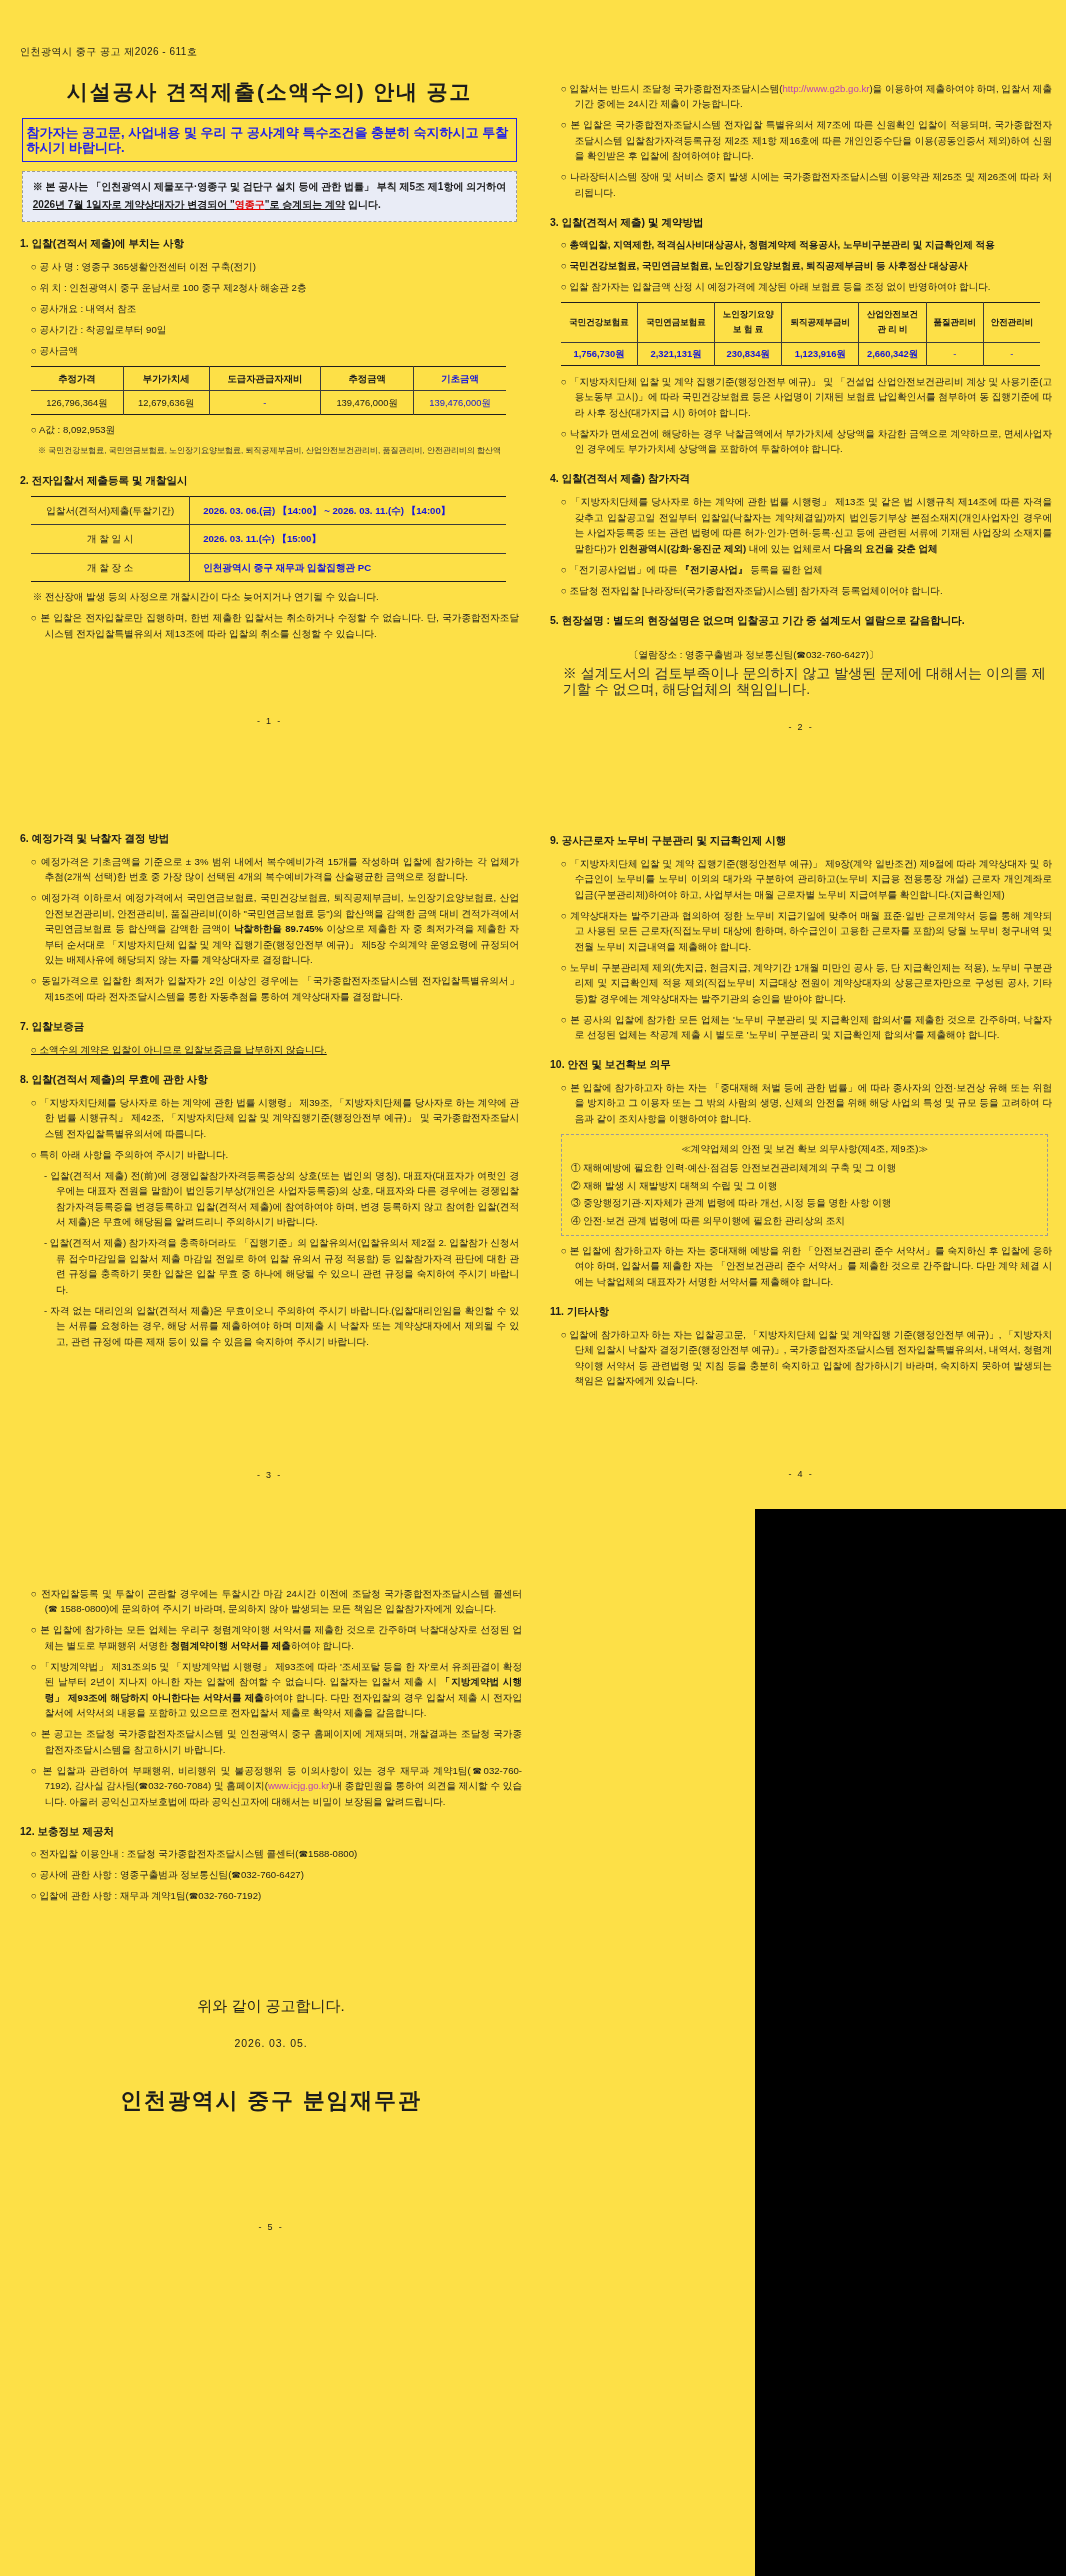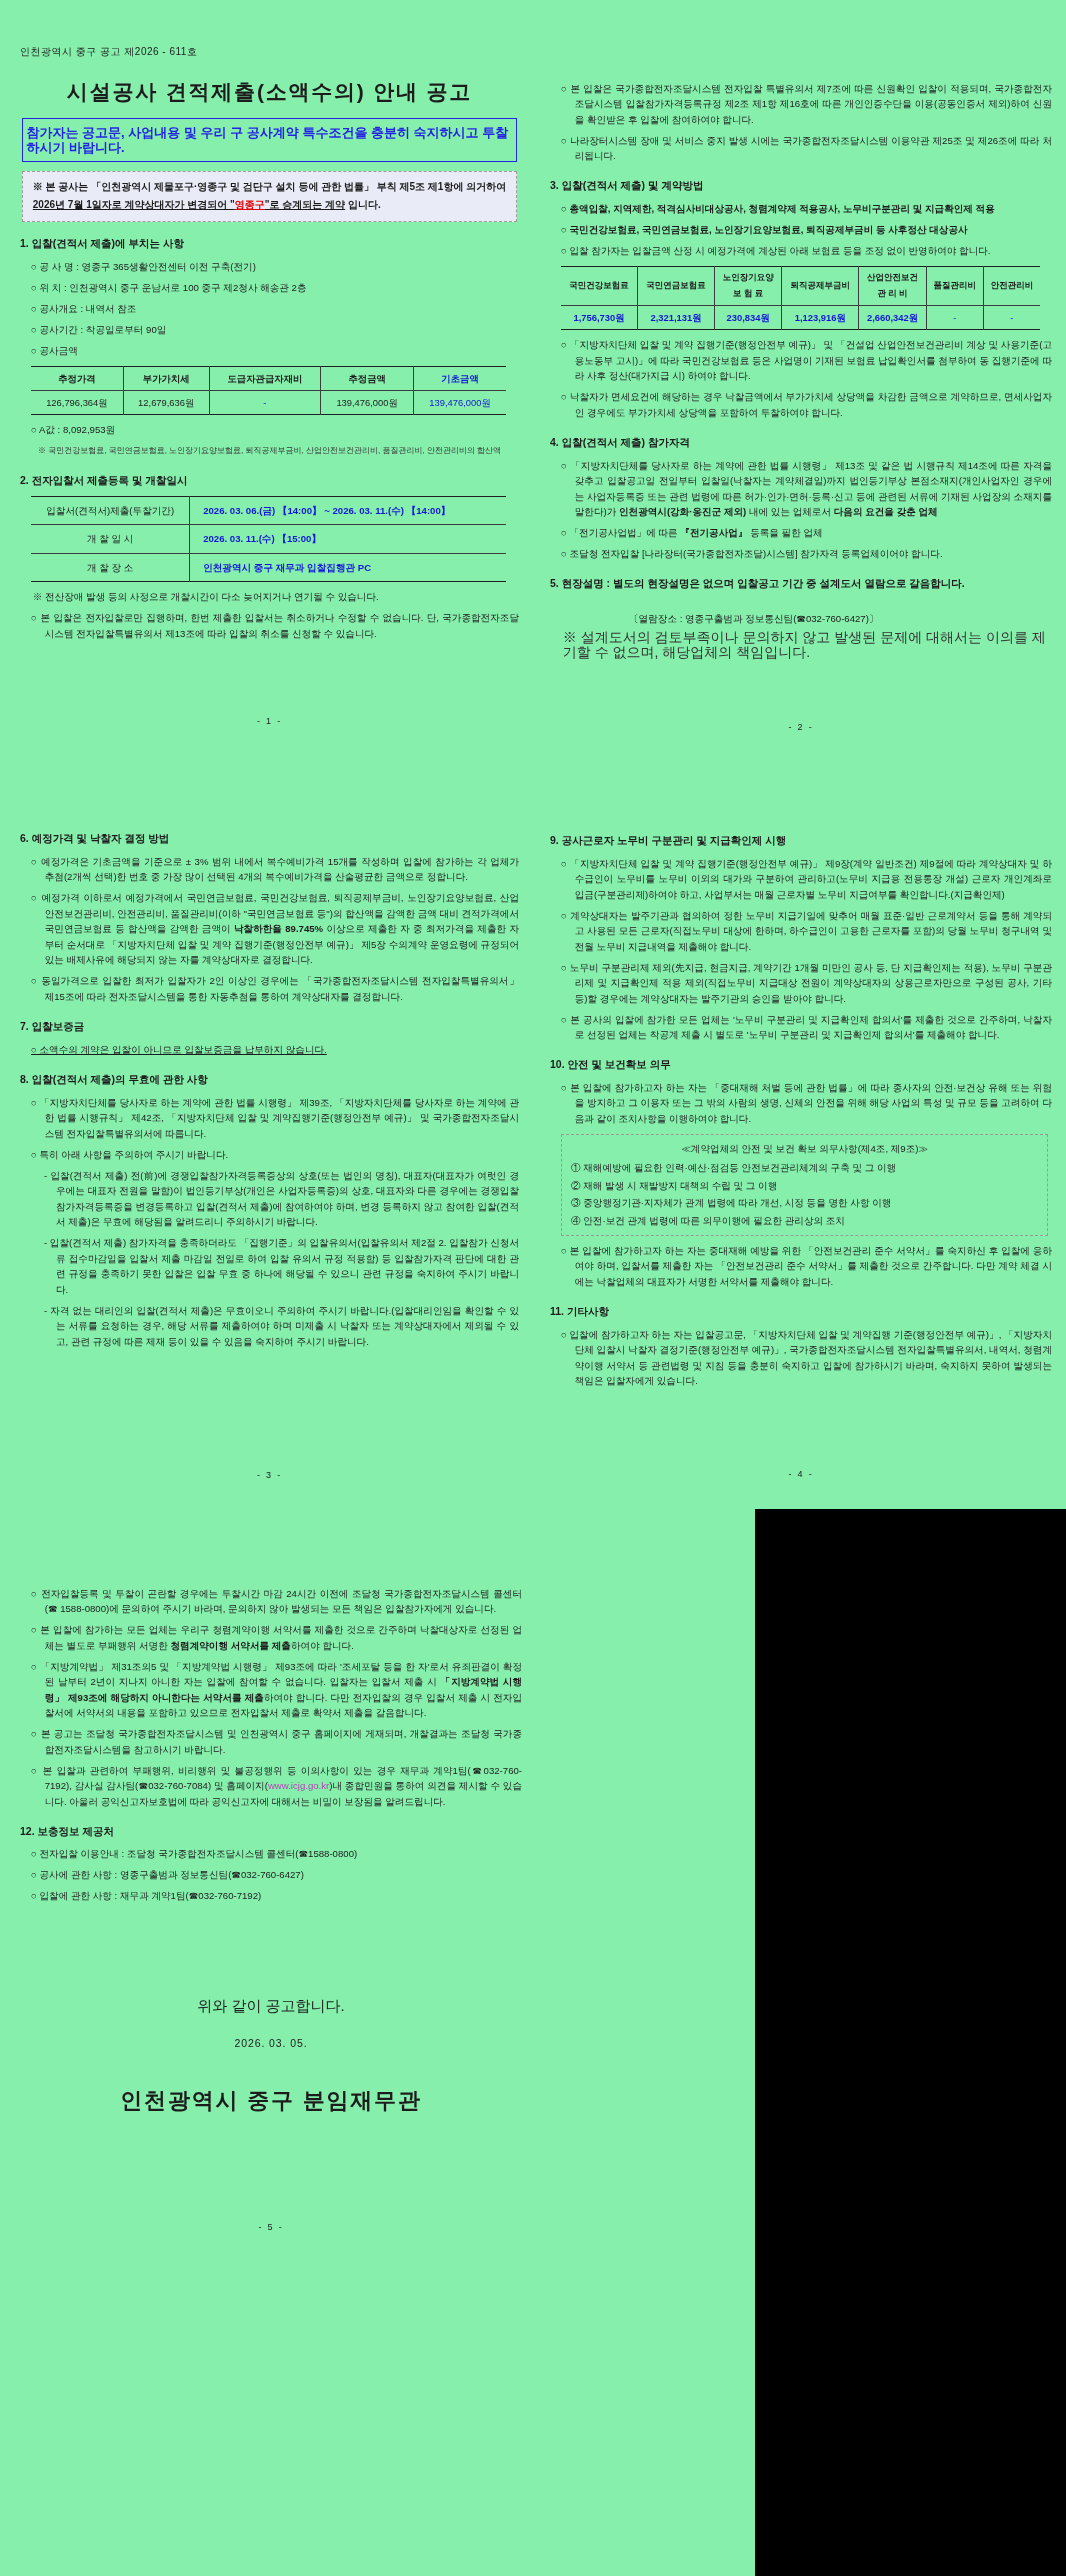--- a/index.html
+++ b/index.html
@@ -1,17 +1,17 @@
 <!DOCTYPE html>
 <html style="font-size:14.6px"><head>
 <meta charset="utf-8">
 <style>
   html,body{margin:0;padding:0;background:#ffffff;}
   body{width:1067px;height:2576px;position:relative;font-family:"Liberation Sans",sans-serif;color:#1c1c1c;}
-  .canvas{position:absolute;left:0;top:0;width:1067px;height:2576px;background:#86efac;overflow:hidden;}
+  .canvas{position:absolute;left:0;top:0;width:1067px;height:2576px;background:#fde047;overflow:hidden;}
   .page{position:absolute;font-size:9.6px;line-height:15.5px;}
   .notice-no{font-size:10px;letter-spacing:0.5px;}
   .doc-title{font-size:21px;font-weight:bold;text-align:center;letter-spacing:1.8px;margin-top:24px;}
   .notice-box{border:1.8px solid #2323e6;color:#2323e6;font-weight:bold;text-align:left;
     font-size:13px;padding:5.5px 3.7px;margin:19px 1.8px 9px 1.8px;}
   .succession-box{border:0.9px dashed #9a9a9a;background:#e9ecf6;padding:6.4px 10px;font-weight:bold;
     font-size:10px;line-height:18px;text-align:justify;margin:0 1.8px;}
   .h{font-weight:bold;font-size:10.5px;margin:14.6px 0 7.3px 0;}
   .b{text-align:justify;padding-left:13.7px;text-indent:-13.7px;margin:5.5px 0 5.5px 11px;}
   .dash{padding-left:25px;text-indent:-12px;margin-left:11px;}
@@ -95,20 +95,21 @@
       </tr>
     </tbody>
       </table>
     <div class="note">※ 전산장애 발생 등의 사정으로 개찰시간이 다소 늦어지거나 연기될 수 있습니다.</div>
     <div class="b">○ 본 입찰은 전자입찰로만 집행하며, 한번 제출한 입찰서는 취소하거나 수정할 수 없습니다. 단, 국가종합전자조달시스템 전자입찰특별유의서 제13조에 따라 입찰의 취소를 신청할 수 있습니다.</div>
 
     <div class="footer" style="top:670px;">- 1 -</div>
   </div>
 
   <div class="page" style="left:550px;top:75px;width:502px;height:653px;">
+    <div class="b"><span>○ 입찰서는 반드시 조달청 국가종합전자조달시스템(</span><span class="link">http://www.g2b.go.kr</span><span>)을 이용하여 제출하여야 하며, 입찰서 제출기간 중에는 24시간 제출이 가능합니다.</span></div>
     <div class="b">○ 본 입찰은 국가종합전자조달시스템 전자입찰 특별유의서 제7조에 따른 신원확인 입찰이 적용되며, 국가종합전자조달시스템 입찰참가자격등록규정 제2조 제1항 제16호에 따른 개인인증수단을 이용(공동인증서 제외)하여 신원을 확인받은 후 입찰에 참여하여야 합니다.</div>
     <div class="b">○ 나라장터시스템 장애 및 서비스 중지 발생 시에는 국가종합전자조달시스템 이용약관 제25조 및 제26조에 따라 처리됩니다.</div>
 
     <div class="h">3. 입찰(견적서 제출) 및 계약방법</div>
     <div class="b bold">○ 총액입찰, 지역제한, 적격심사비대상공사, 청렴계약제 적용공사, 노무비구분관리 및 지급확인제 적용</div>
     <div class="b bold">○ 국민건강보험료, 국민연금보험료, 노인장기요양보험료, 퇴직공제부금비 등 사후정산 대상공사</div>
     <div class="b">○ 입찰 참가자는 입찰금액 산정 시 예정가격에 계상된 아래 보험료 등을 조정 없이 반영하여야 합니다.</div>
 
     <table class="tbl" style="margin-left:11px;width:479px;">
       <tbody>

